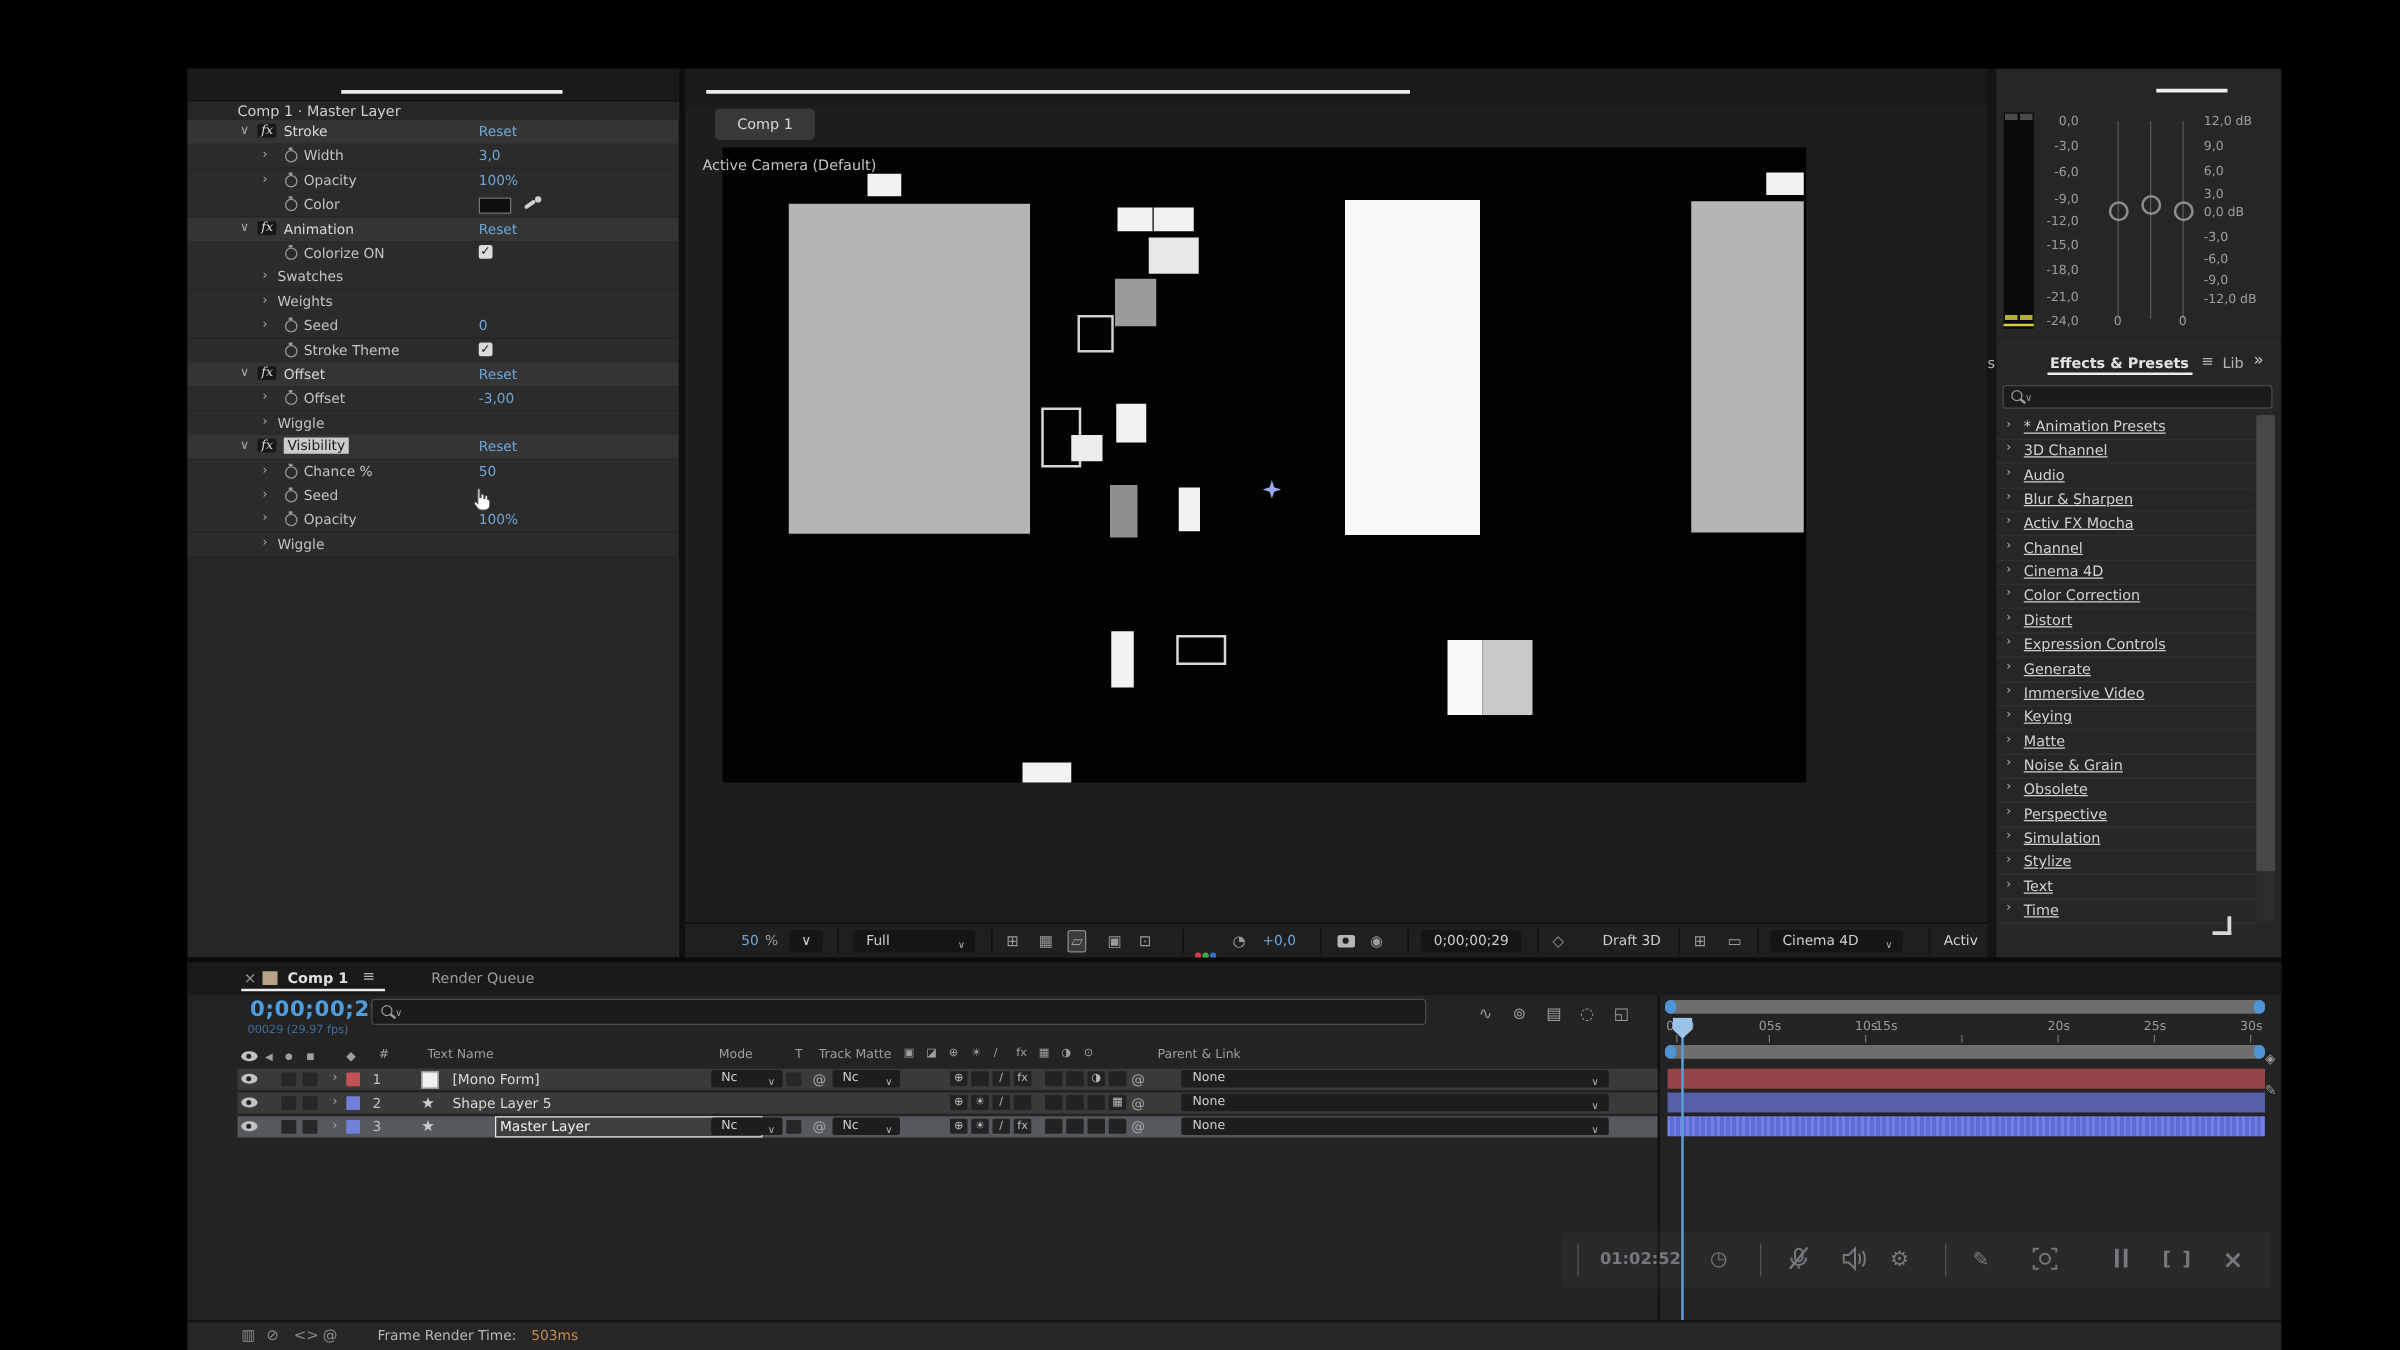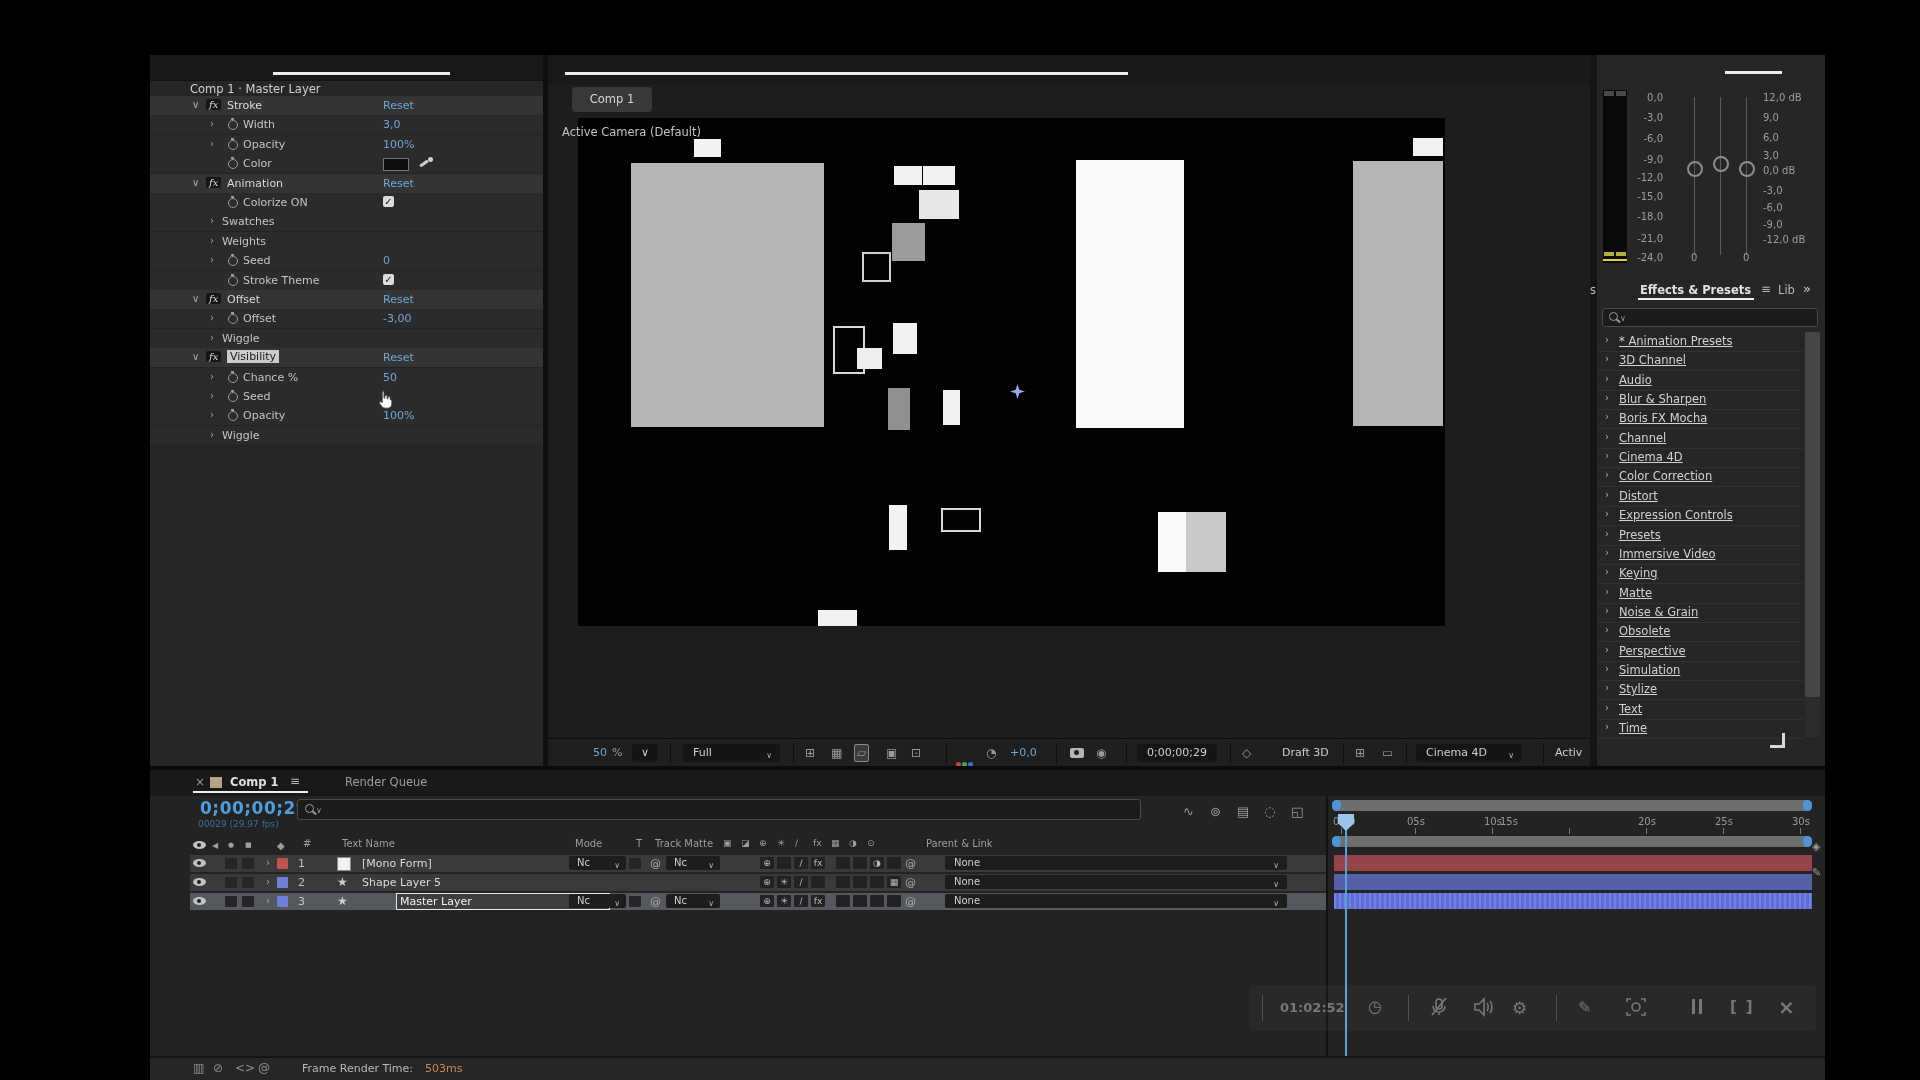--- a/index.html
+++ b/index.html
@@ -402,21 +402,21 @@
         <div class="fx-item" style="top: 100.7px;">
           <span class="chev">›</span>
           <span class="lab">Audio</span>
         </div>
         <div class="fx-item" style="top: 120.05px;">
           <span class="chev">›</span>
           <span class="lab">Blur &amp; Sharpen</span>
         </div>
         <div class="fx-item" style="top: 139.4px;">
           <span class="chev">›</span>
-          <span class="lab">Boris FX Mocha</span>
+          <span class="lab">Activ FX Mocha</span>
         </div>
         <div class="fx-item" style="top: 158.75px;">
           <span class="chev">›</span>
           <span class="lab">Channel</span>
         </div>
         <div class="fx-item" style="top: 178.1px;">
           <span class="chev">›</span>
           <span class="lab">Cinema 4D</span>
         </div>
         <div class="fx-item" style="top: 197.45px;">
@@ -426,21 +426,21 @@
         <div class="fx-item" style="top: 216.8px;">
           <span class="chev">›</span>
           <span class="lab">Distort</span>
         </div>
         <div class="fx-item" style="top: 236.15px;">
           <span class="chev">›</span>
           <span class="lab">Expression Controls</span>
         </div>
         <div class="fx-item" style="top: 255.5px;">
           <span class="chev">›</span>
-          <span class="lab">Presets</span>
+          <span class="lab">Generate</span>
         </div>
         <div class="fx-item" style="top: 274.85px;">
           <span class="chev">›</span>
           <span class="lab">Immersive Video</span>
         </div>
         <div class="fx-item" style="top: 294.2px;">
           <span class="chev">›</span>
           <span class="lab">Keying</span>
         </div>
         <div class="fx-item" style="top: 313.55px;">

